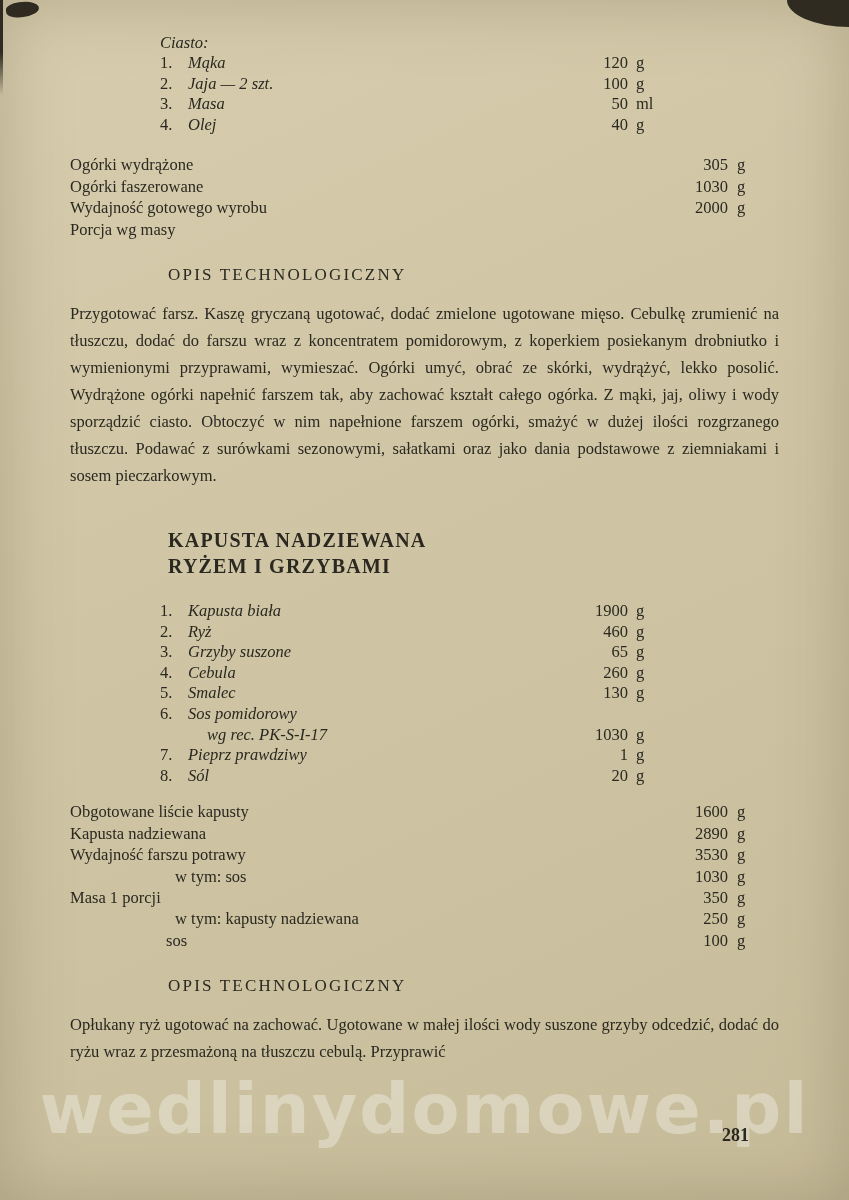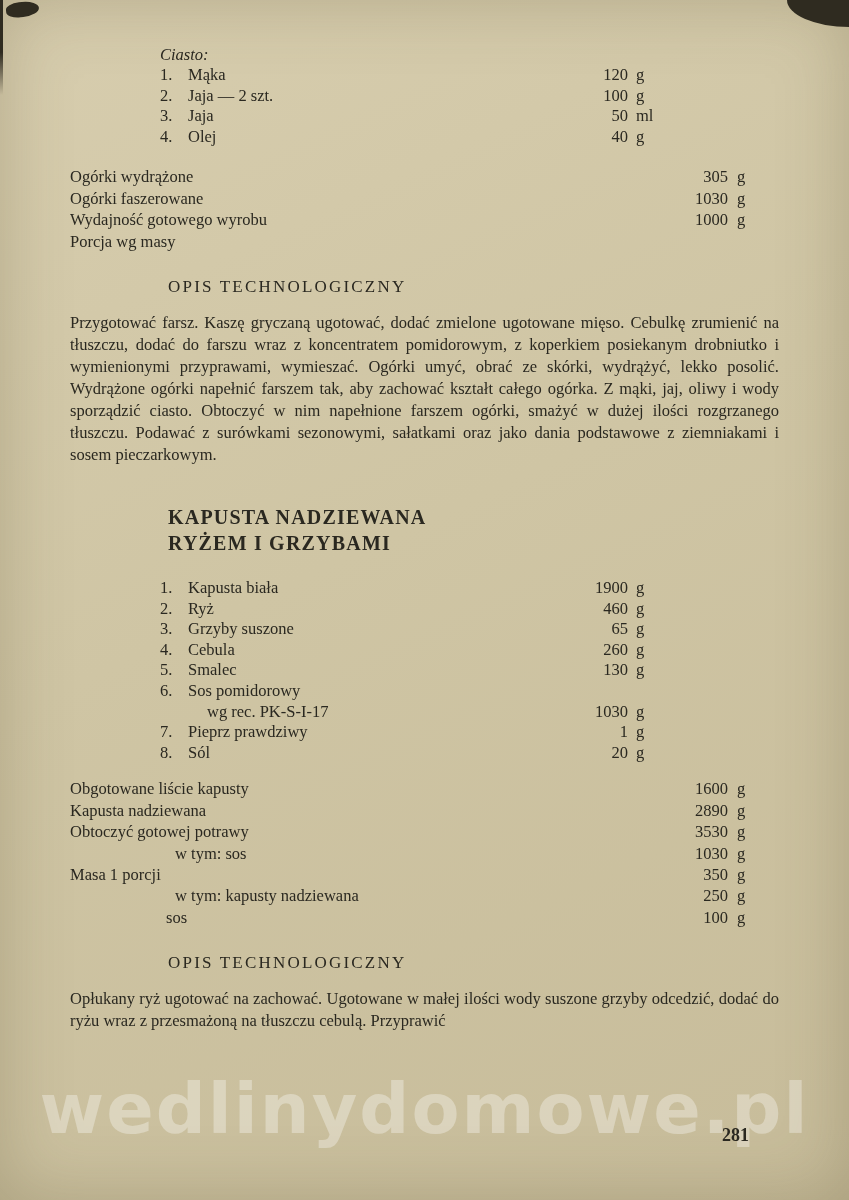--- a/index.html
+++ b/index.html
@@ -10,31 +10,31 @@
     height: 1200px;
     margin: 0 auto;
     background: linear-gradient(155deg, #d7cdae 0%, #cfc5a4 45%, #c7bc9a 100%);
     box-shadow: inset 0 0 70px rgba(90, 78, 45, 0.28);
     font-family: "Liberation Serif", "DejaVu Serif", serif;
     color: #2a2820;
     overflow: hidden;
   }
   .content {
     position: relative;
-    padding: 44px 70px 0 70px;
+    padding: 32px 70px 0 70px;
     font-size: 16.5px;
     line-height: 21px;
   }
 
   
   .ing-block { margin-left: 90px; width: 500px; }
   .dough-header { font-style: italic; line-height: 21px; }
   .ing-row { display: flex; line-height: 20.6px; }
   .ing-num { width: 28px; flex: none; }
-  .ing-name { flex: none; }
+  .ing-name { flex: none; font-style: italic; }
   .ing-name.sub { margin-left: 19px; }
   .ing-qty { margin-left: auto; min-width: 46px; text-align: right; flex: none; }
   .ing-unit { width: 24px; margin-left: 8px; flex: none; }
 
   
   .yield-block { width: 681px; margin-top: 19px; }
   .yield-row { display: flex; line-height: 21.4px; align-items: flex-end; }
   .yield-label { flex: none; }
   .yield-label.ind-1 { margin-left: 105px; }
   .yield-label.ind-2 { margin-left: 96px; }
@@ -43,21 +43,21 @@
 
   .tech-header {
     margin: 24px 0 0 98px;
     font-size: 17px;
     letter-spacing: 2.2px;
     line-height: 22px;
   }
   .tech-text {
     margin-top: 14px;
     text-align: justify;
-    line-height: 22px;
+    line-height: 27px;
   }
 
   .recipe-title {
     margin: 38px 0 0 98px;
     font-size: 20px;
     font-weight: bold;
     letter-spacing: 1.2px;
     line-height: 26px;
   }
   .meta { margin-top: 20px; font-weight: bold; font-size: 16px; line-height: 22px; }
@@ -112,21 +112,21 @@
         <span class="ing-unit">g</span>
       </div>
       <div class="ing-row">
         <span class="ing-num">2.</span>
         <span class="ing-name">Jaja — 2 szt.</span>
         <span class="ing-qty">100</span>
         <span class="ing-unit">g</span>
       </div>
       <div class="ing-row">
         <span class="ing-num">3.</span>
-        <span class="ing-name">Jaja</span>
+        <span class="ing-name">Masa</span>
         <span class="ing-qty">50</span>
         <span class="ing-unit">ml</span>
       </div>
       <div class="ing-row">
         <span class="ing-num">4.</span>
         <span class="ing-name">Olej</span>
         <span class="ing-qty">40</span>
         <span class="ing-unit">g</span>
       </div>
     </div>
@@ -137,21 +137,21 @@
         <span class="yield-qty">305</span>
         <span class="yield-unit">g</span>
       </div>
       <div class="yield-row">
         <span class="yield-label">Ogórki faszerowane</span>
         <span class="yield-qty">1030</span>
         <span class="yield-unit">g</span>
       </div>
       <div class="yield-row">
         <span class="yield-label">Wydajność gotowego wyrobu</span>
-        <span class="yield-qty">1000</span>
+        <span class="yield-qty">2000</span>
         <span class="yield-unit">g</span>
       </div>
       <div class="yield-row">
         <span class="yield-label">Porcja wg masy</span>
         <span class="yield-qty"></span>
         <span class="yield-unit"></span>
       </div>
     </div>
 
     <div class="tech-header">OPIS TECHNOLOGICZNY</div>
@@ -227,21 +227,21 @@
         <span class="yield-label">Obgotowane liście kapusty</span>
         <span class="yield-qty">1600</span>
         <span class="yield-unit">g</span>
       </div>
       <div class="yield-row">
         <span class="yield-label">Kapusta nadziewana</span>
         <span class="yield-qty">2890</span>
         <span class="yield-unit">g</span>
       </div>
       <div class="yield-row">
-        <span class="yield-label">Obtoczyć gotowej potrawy</span>
+        <span class="yield-label">Wydajność farszu potrawy</span>
         <span class="yield-qty">3530</span>
         <span class="yield-unit">g</span>
       </div>
       <div class="yield-row">
         <span class="yield-label ind-1">w tym: sos</span>
         <span class="yield-qty">1030</span>
         <span class="yield-unit">g</span>
       </div>
       <div class="yield-row">
         <span class="yield-label">Masa 1 porcji</span>

